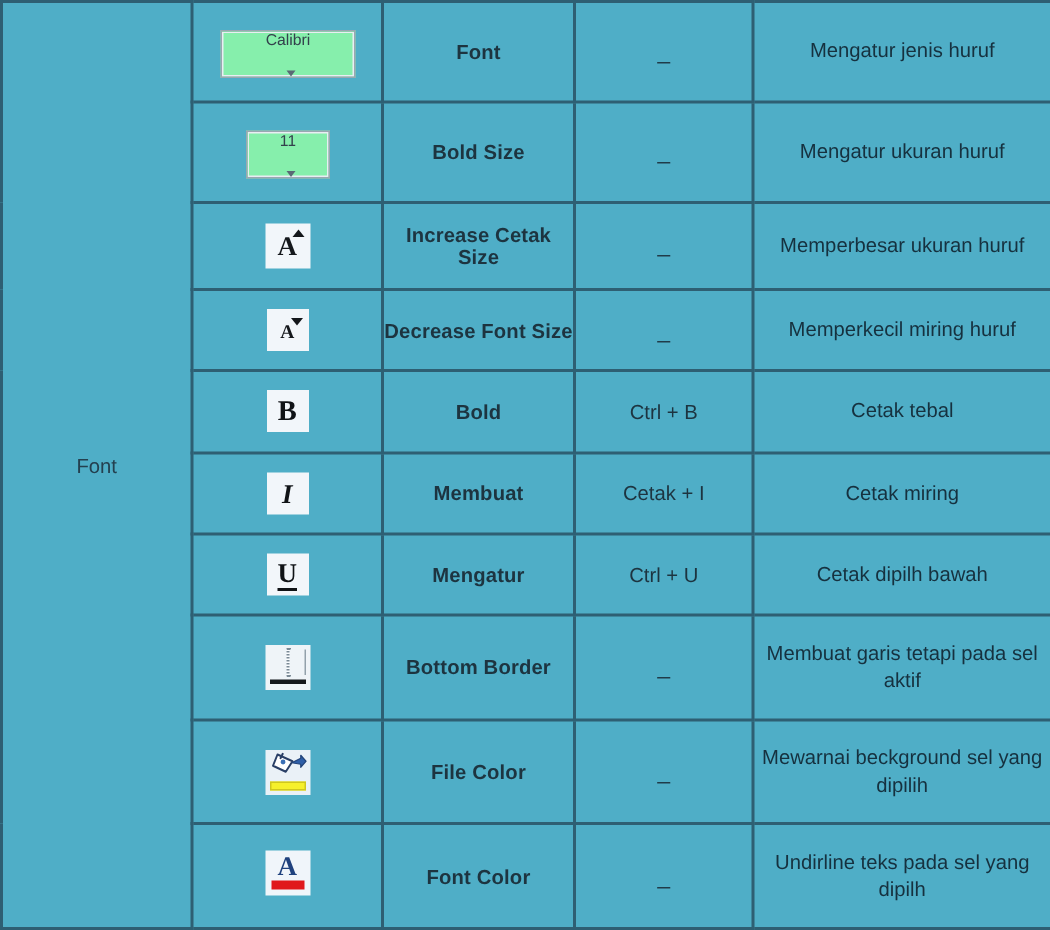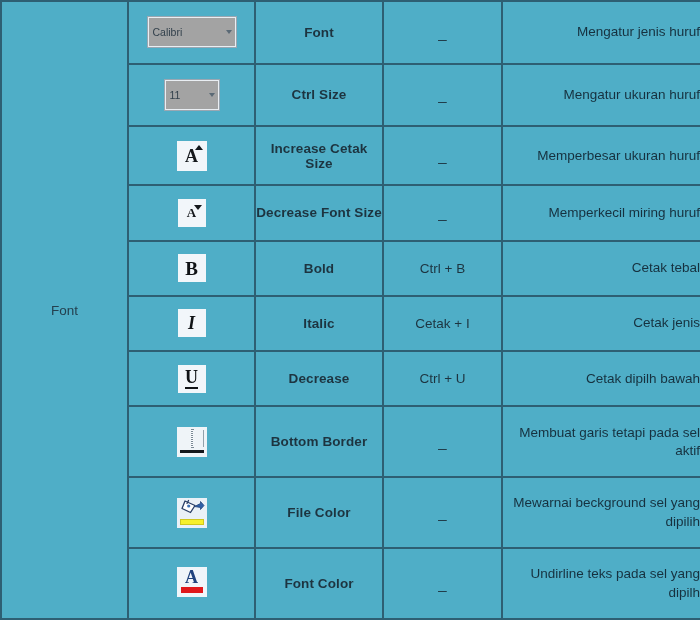--- a/index.html
+++ b/index.html
@@ -57,21 +57,21 @@
     font-weight: 600;
     color: #1d3440;
     letter-spacing: 0.1px;
   }
   .short-cell {
     text-align: center;
     font-size: 13.5px;
     color: #1d3440;
   }
   .desc-cell {
-    text-align: right;
+    text-align: center;
     font-size: 13.5px;
     color: #16313f;
     padding: 0 4px 0 6px;
     line-height: 1.35;
   }
   .dash {
     font-size: 15px;
     color: #1d3440;
   }
 
@@ -79,26 +79,27 @@
   .ico-wrap {
     display: inline-block;
     vertical-align: middle;
   }
 
   
   .combo {
     display: inline-flex;
     align-items: center;
     justify-content: space-between;
-    background: #a3a3a3;
+    background: #86efac;
     border: 1px solid #9aa7b2;
     box-shadow: 0 0 0 1px #e9eef3 inset;
     height: 32px;
     padding: 0 4px 0 5px;
     box-sizing: border-box;
+    flex-direction: column;
   }
   .combo.font-name { width: 90px; }
   .combo.font-size { width: 56px; }
   .combo .combo-text {
     font-size: 10.5px;
     color: #33414c;
     font-family: "Liberation Sans", sans-serif;
     white-space: nowrap;
     overflow: hidden;
   }
@@ -286,21 +287,21 @@
 
       <tr>
         <td class="icon-cell">
           <span class="ico-wrap">
             <span class="combo font-size">
               <span class="combo-text">11</span>
               <span class="caret"></span>
             </span>
           </span>
         </td>
-        <td class="name-cell">Ctrl Size</td>
+        <td class="name-cell">Bold Size</td>
         <td class="short-cell">
           <span class="dash">_</span>
         </td>
         <td class="desc-cell">Mengatur ukuran huruf</td>
       </tr>
 
       <tr>
         <td class="icon-cell">
           <span class="tile tall">
             <span class="glyph-A" style="font-size:18px;">A</span>
@@ -338,32 +339,32 @@
         <td class="short-cell">Ctrl + B</td>
         <td class="desc-cell">Cetak tebal</td>
       </tr>
 
       <tr>
         <td class="icon-cell">
           <span class="tile">
             <span class="glyph-I">I</span>
           </span>
         </td>
-        <td class="name-cell">Italic</td>
+        <td class="name-cell">Membuat</td>
         <td class="short-cell">Cetak + I</td>
-        <td class="desc-cell">Cetak jenis</td>
+        <td class="desc-cell">Cetak miring</td>
       </tr>
 
       <tr>
         <td class="icon-cell">
           <span class="tile">
             <span class="glyph-U">U</span>
           </span>
         </td>
-        <td class="name-cell">Decrease</td>
+        <td class="name-cell">Mengatur</td>
         <td class="short-cell">Ctrl + U</td>
         <td class="desc-cell">Cetak dipilh bawah</td>
       </tr>
 
       <tr>
         <td class="icon-cell">
           <span class="bb-tile">
             <span class="bb-grid"></span>
             <span class="bb-bottom"></span>
           </span>

